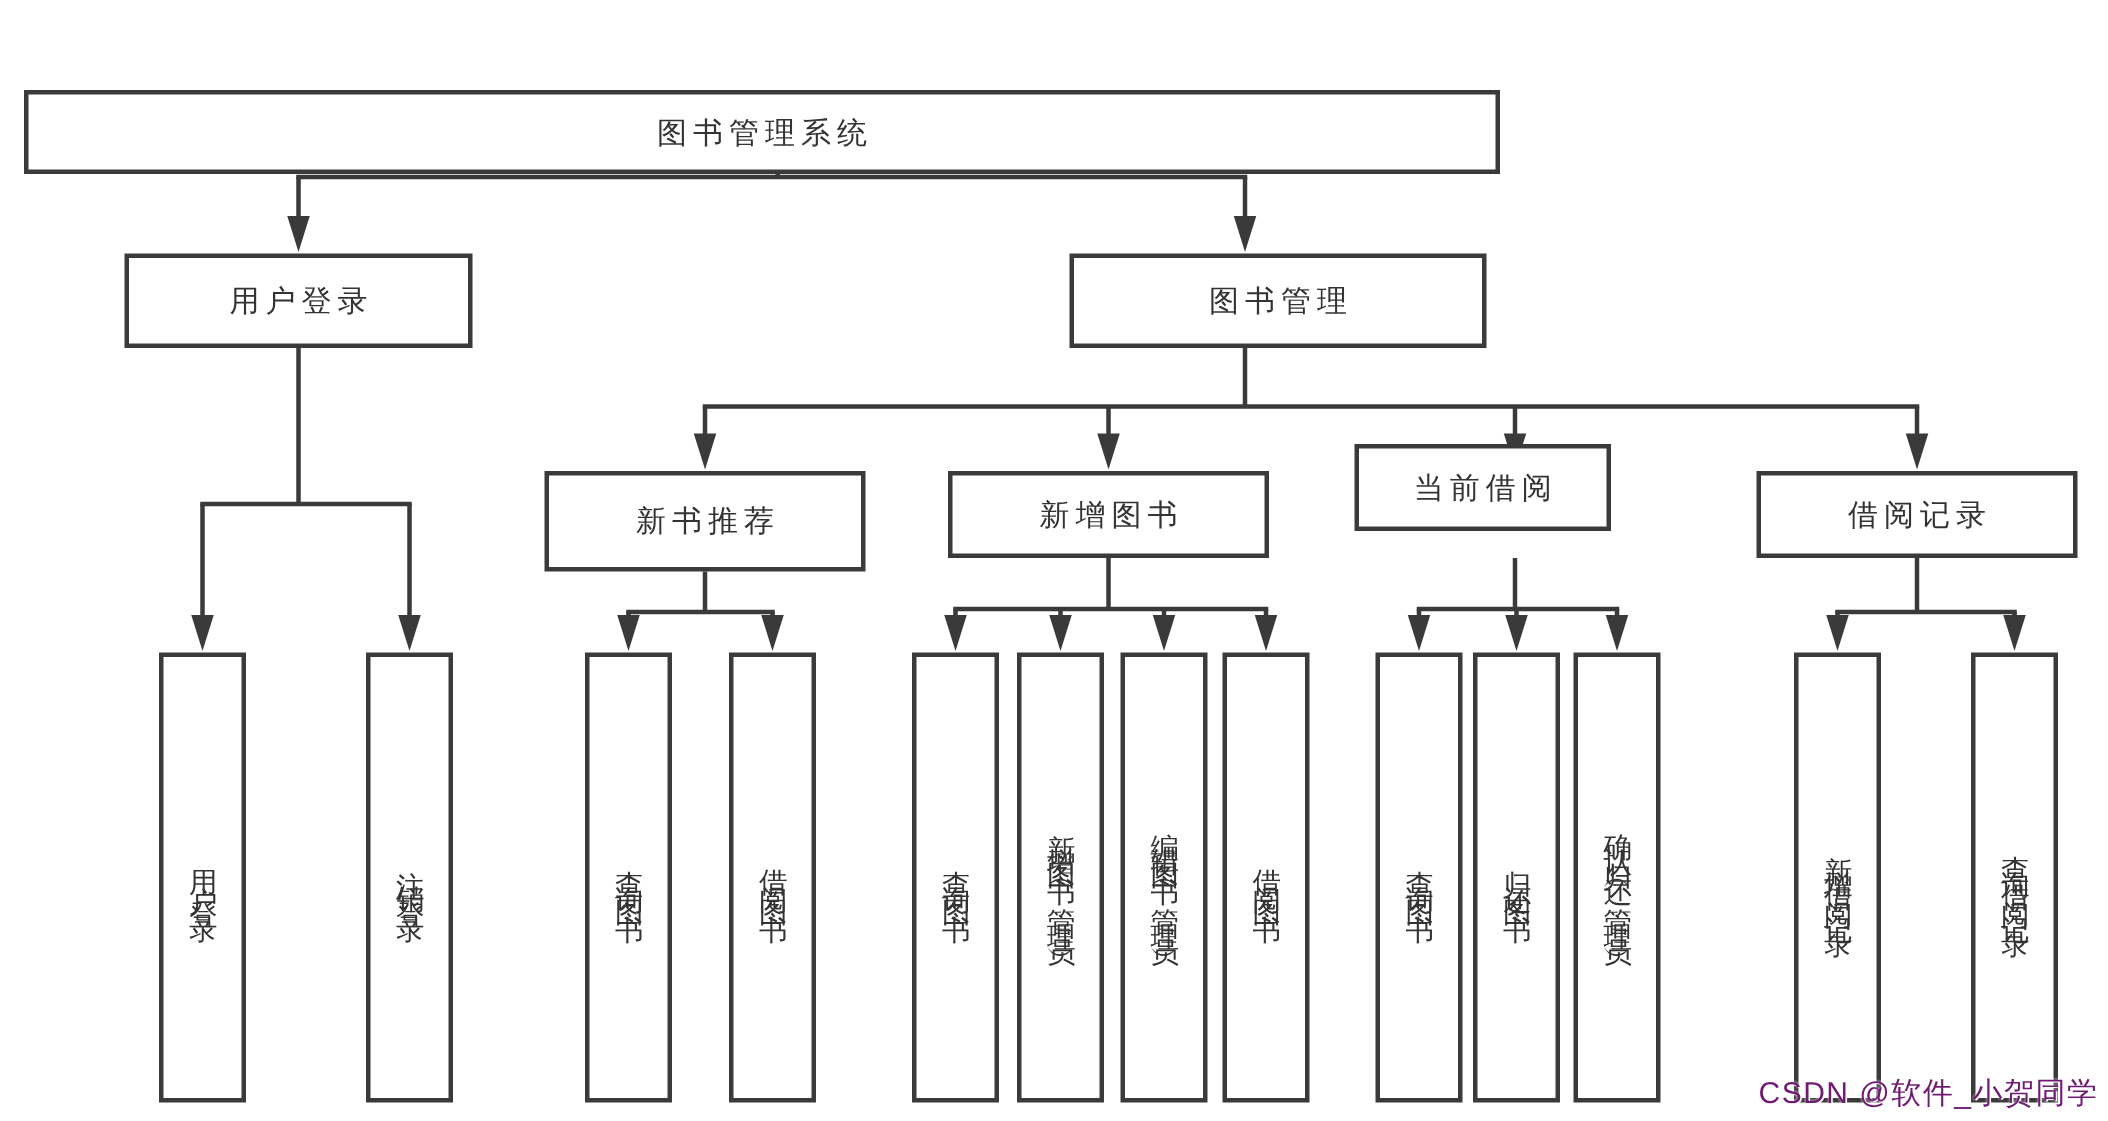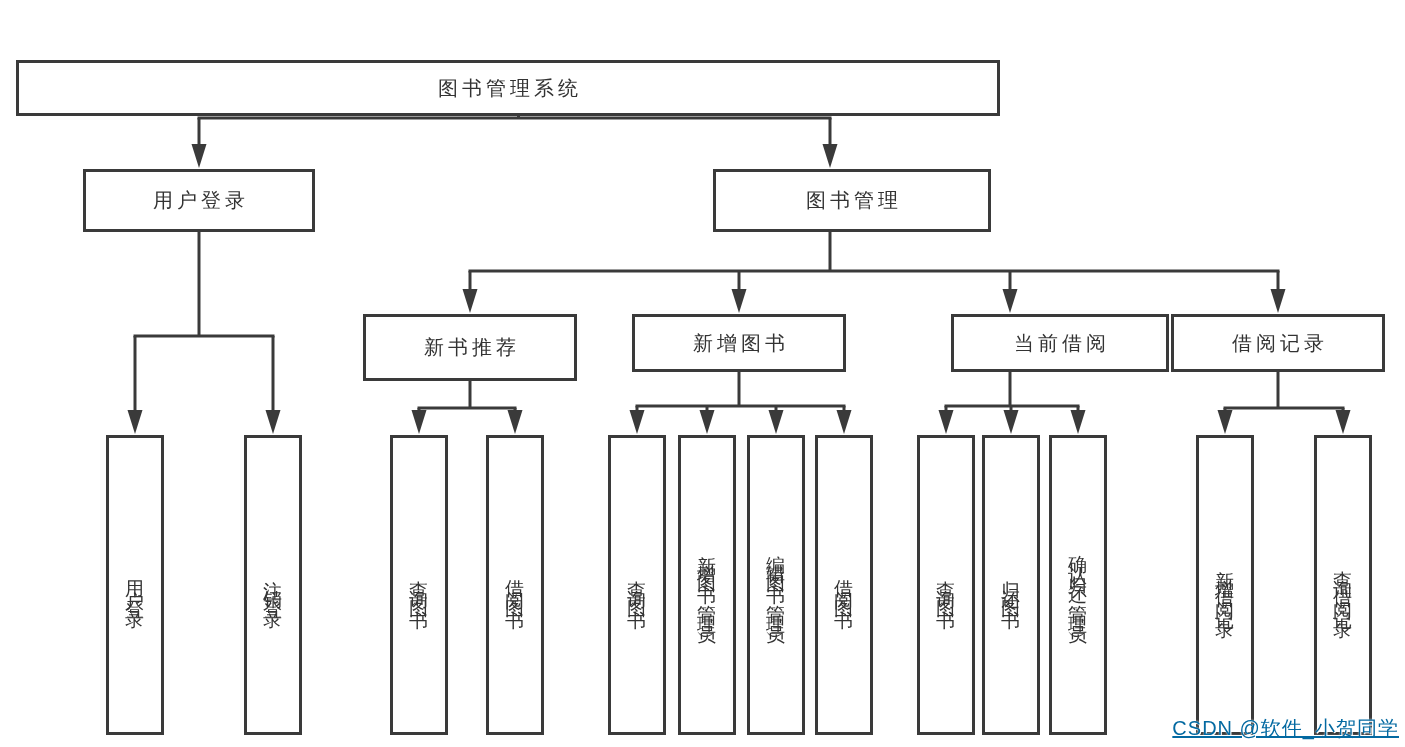--- a/index.html
+++ b/index.html
@@ -36,25 +36,24 @@
     letter-spacing:10px;
     line-height:1;
     white-space:nowrap;
   }
   .watermark {
     position:absolute;
     right:6px;
     bottom:5px;
     font-size:20px;
     letter-spacing:1px;
-    color:#0369a1;
+    color:#701a75;
     text-shadow:0 0 2px #ffffff, 1px 1px 0 #ffffff;
     z-index:5;
     white-space:nowrap;
-    text-decoration:underline;
   }
 </style>
 </head>
 <body>
 
 <div id="stage">
 
   <svg id="wires" xmlns="http://www.w3.org/2000/svg" viewBox="0 0 1405 747">
 
     <g>
@@ -141,21 +140,21 @@
   <div class="box hbox" style="left:713px; top:169px; width:278px; height:63px;">
     <span>图书管理</span>
   </div>
 
   <div class="box hbox" style="left:363px; top:314px; width:214px; height:67px;">
     <span>新书推荐</span>
   </div>
   <div class="box hbox" style="left:632px; top:314px; width:214px; height:58px;">
     <span>新增图书</span>
   </div>
-  <div class="box hbox" style="left:903px; top:314px; width:218px; height:58px;margin-left:48px;">
+  <div class="box hbox" style="left:903px; top:296px; width:171px; height:58px;">
     <span>当前借阅</span>
   </div>
   <div class="box hbox" style="left:1171px; top:314px; width:214px; height:58px;">
     <span>借阅记录</span>
   </div>
 
   <div class="box vbox" style="left:106px; top:435px; width:58px; height:300px;">
     <span>用户登录</span>
   </div>
   <div class="box vbox" style="left:244px; top:435px; width:58px; height:300px;">

